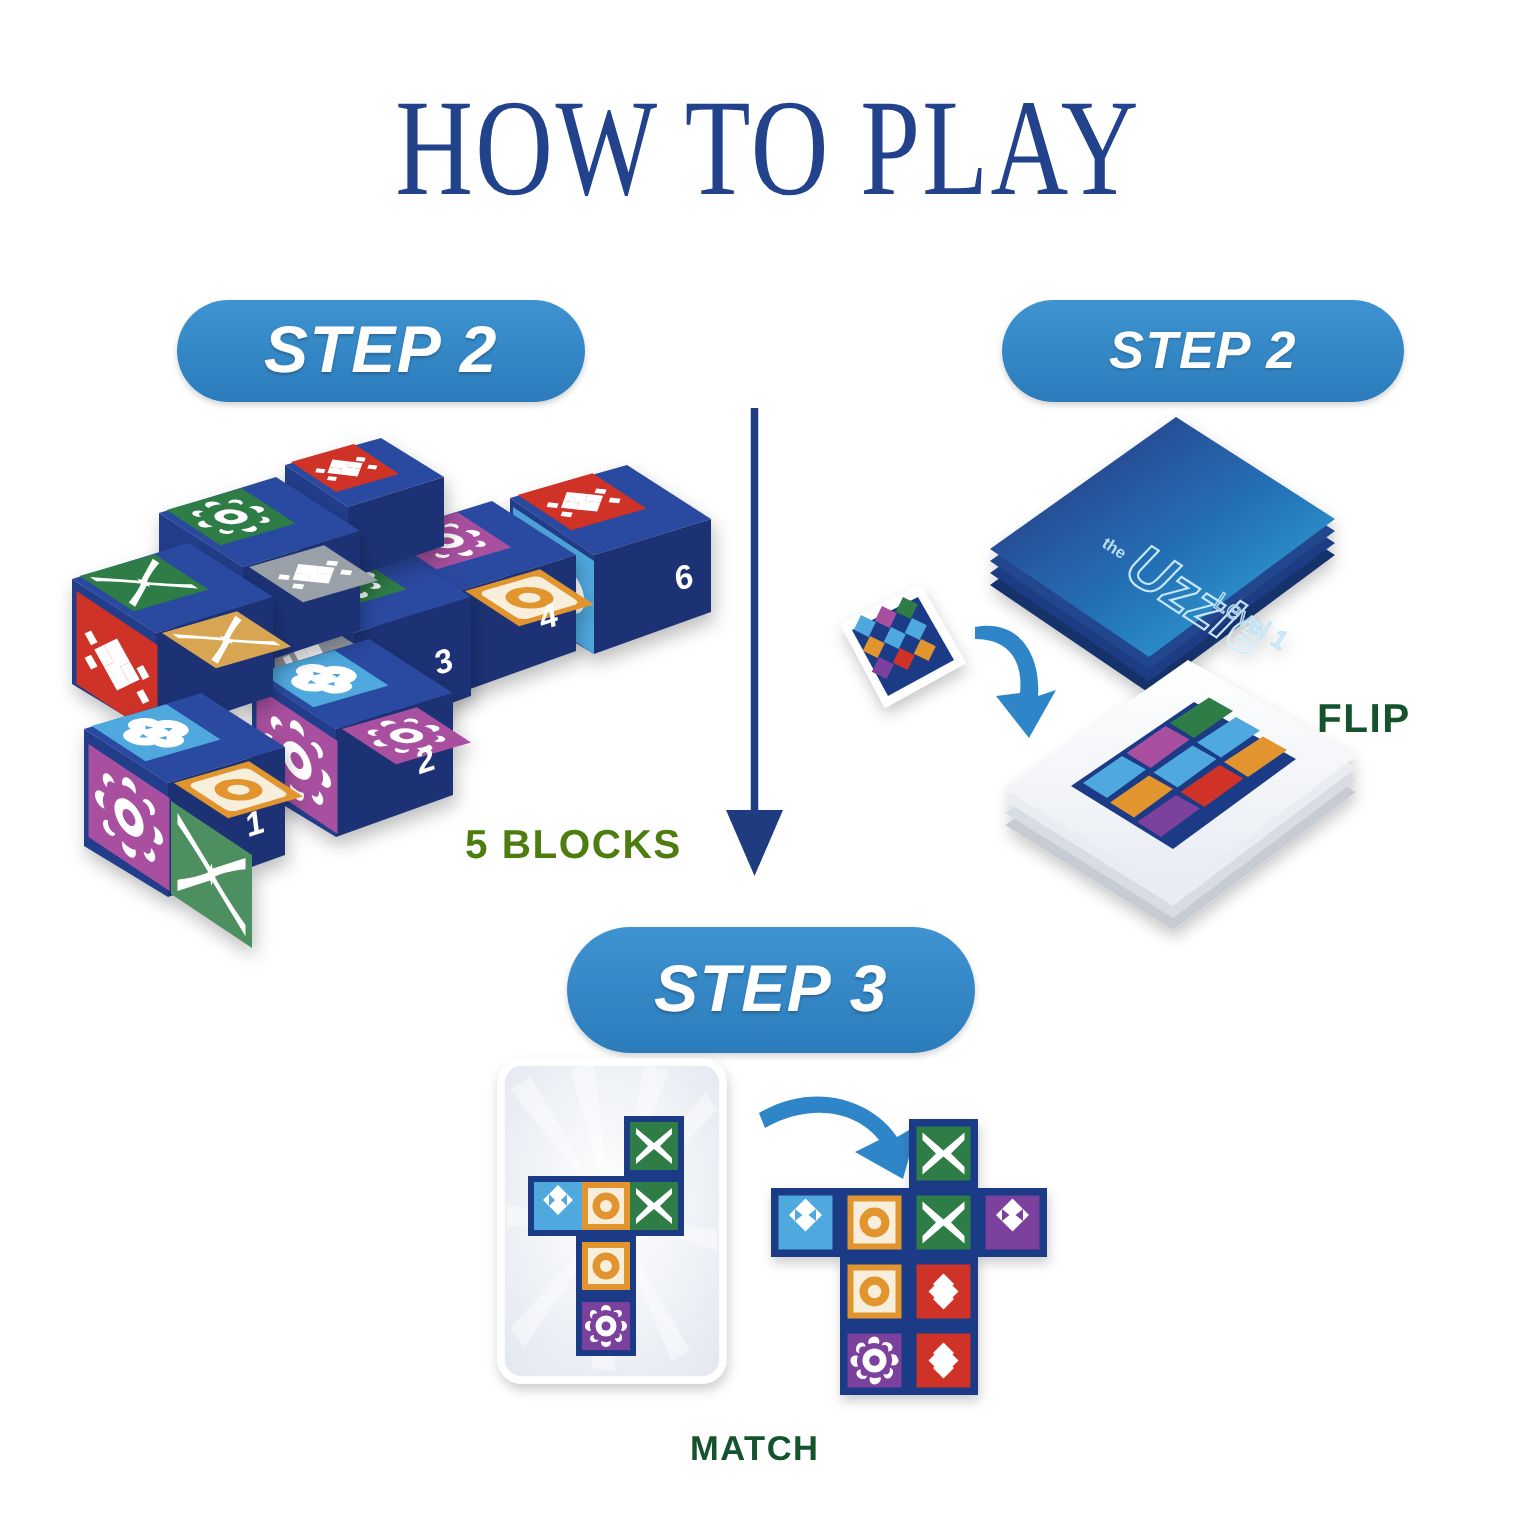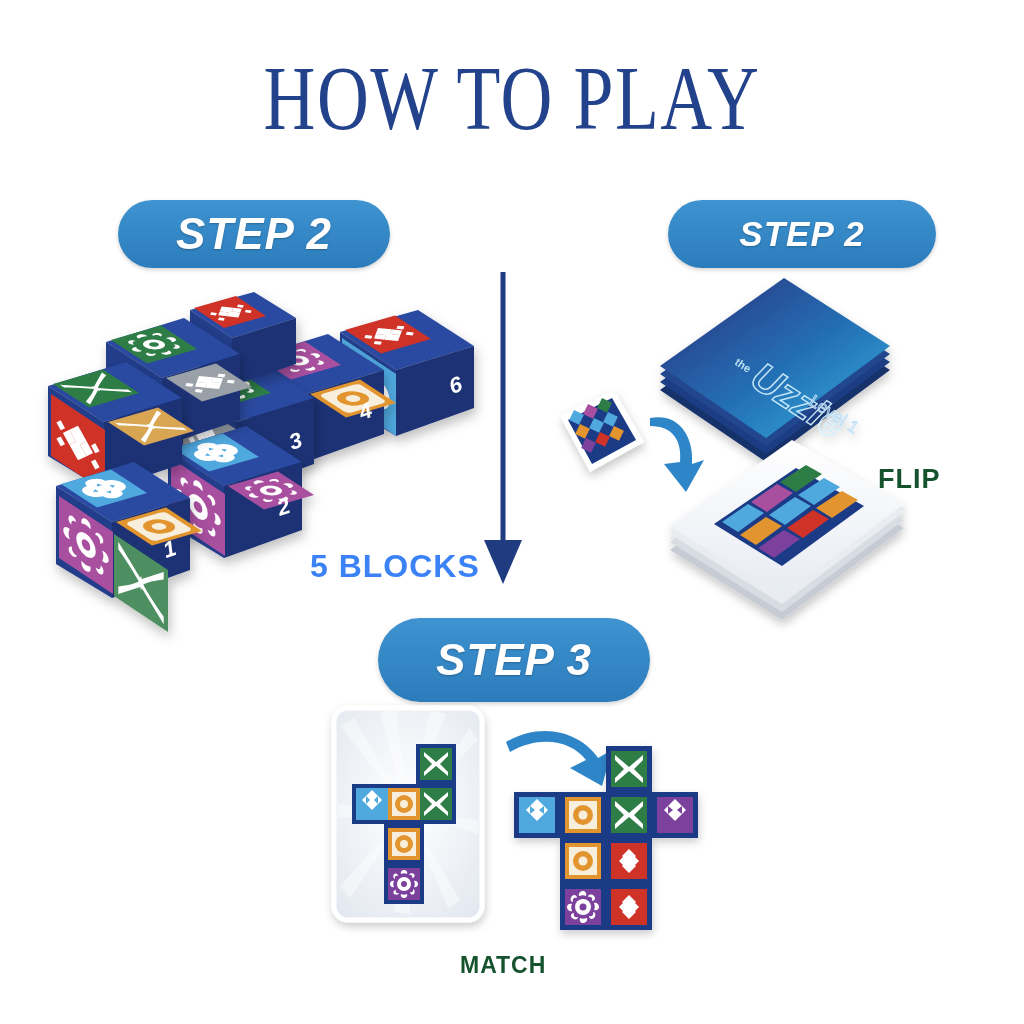--- a/index.html
+++ b/index.html
@@ -43,21 +43,21 @@
   #pill2{left:668px;top:200px;width:268px;height:68px;font-size:35px;}
   #pill3{left:378px;top:618px;width:272px;height:84px;font-size:44px;}
 
   
   #downArrow{position:absolute;left:478px;top:272px;width:50px;height:318px;}
 
   
   .cap{
     position:absolute;font-weight:bold;letter-spacing:1px;white-space:nowrap;
   }
-  #capBlocks{left:310px;top:548px;font-size:32px;color:#3b82f6;}
+  #capBlocks{left:310px;top:548px;font-size:27px;color:#4d7c0f;}
   #capFlip{left:878px;top:464px;font-size:27px;color:#14532d;}
   #capMatch{left:460px;top:952px;font-size:23px;color:#14532d;}
 
   
   #blocks{position:absolute;left:40px;top:290px;width:440px;height:340px;}
 
   
   #step2art{position:absolute;left:552px;top:292px;width:400px;height:330px;}
 
   

